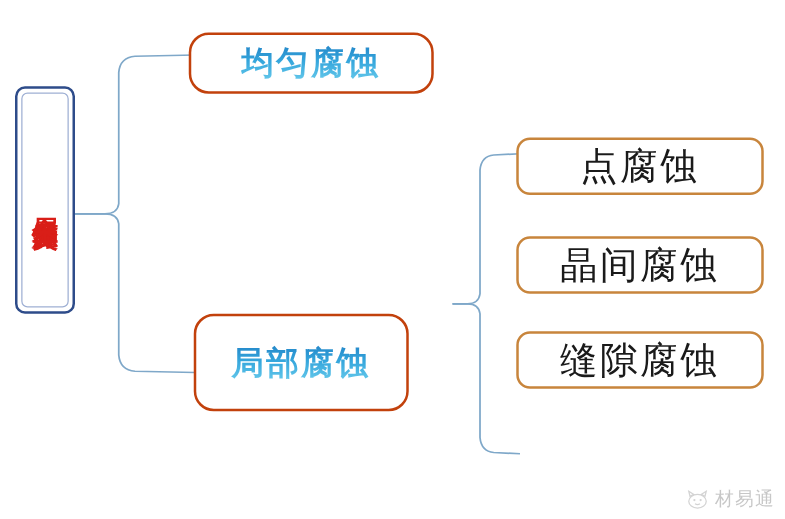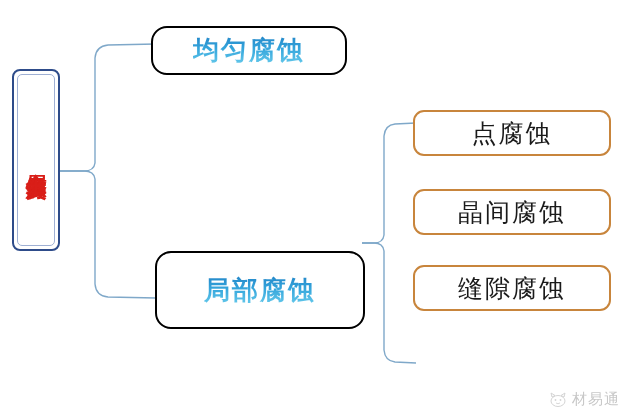--- a/index.html
+++ b/index.html
@@ -51,59 +51,59 @@
     font-weight: bold;
     font-size: 21px;
     line-height: 1.06;
     letter-spacing: 1px;
     white-space: nowrap;
   }
 
   
   .gray-box {
     position: absolute;
-    border: 2px solid #000000;
+    border: 2px solid #c2410c;
     border-radius: 16px;
     background: #ffffff;
     box-sizing: border-box;
     display: flex;
     align-items: center;
     justify-content: center;
   }
   .gray-box .label {
     font-family: "Liberation Serif", "DejaVu Serif", serif;
     font-weight: bold;
     font-size: 26px;
     letter-spacing: 2px;
     background: linear-gradient(180deg, #1F7FC4 0%, #35A6DC 45%, #6FD0EE 100%);
     -webkit-background-clip: text;
     background-clip: text;
     color: transparent;
     -webkit-text-fill-color: transparent;
   }
   #box-uniform   { left: 151px; top: 26px;  width: 196px; height: 49px; }
-  #box-localized { left: 155px; top: 251px; width: 210px; height: 78px; }
+  #box-localized { left: 155px; top: 251px; width: 172px; height: 78px; }
 
   
   .orange-box {
     position: absolute;
     left: 413px;
     width: 198px;
     height: 46px;
     border: 2px solid #C8853C;
     border-radius: 11px;
     background: #ffffff;
     box-sizing: border-box;
     display: flex;
     align-items: center;
     justify-content: center;
   }
   .orange-box .label {
     font-family: Liberation Sans, sans-serif;
-    font-size: 25px;
+    font-size: 30px;
     color: #1a1a1a;
     letter-spacing: 2px;
   }
   #box-pitting       { top: 110px; }
   #box-intergranular { top: 189px; }
   #box-crevice       { top: 265px; align-items: center; }
   #box-stress        { top: 341px; }
 
   
   .brace {

